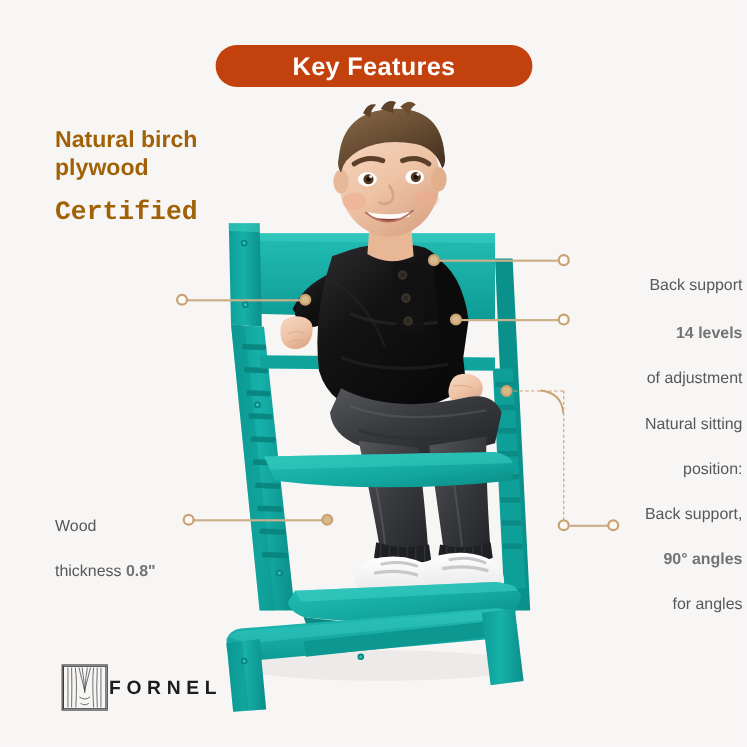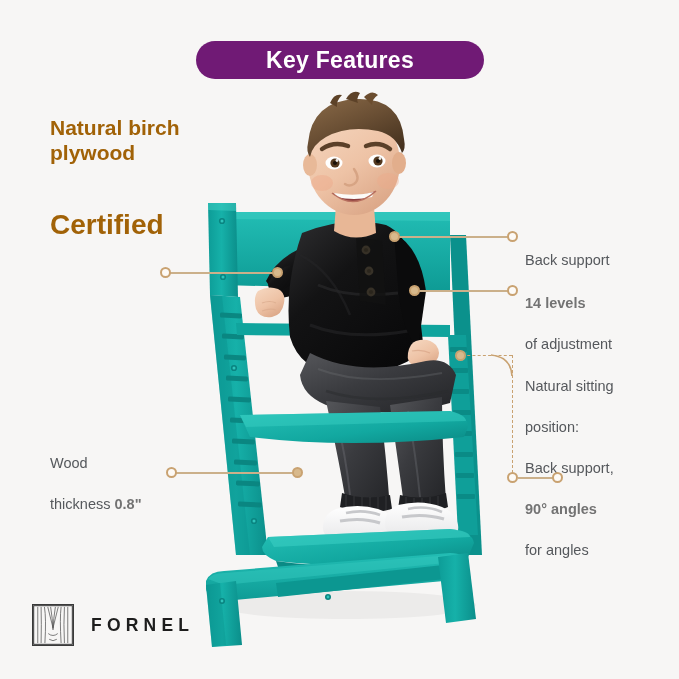--- a/index.html
+++ b/index.html
@@ -9,64 +9,64 @@
     font-family:"Liberation Sans", sans-serif;
     overflow:hidden;
     position:relative;
     color:#4a4a4a;
   }
   #stage{position:absolute;inset:0;width:679px;height:679px;}
 
   
   .badge{
     position:absolute; left:196px; top:41px; width:288px; height:38px;
-    background:#701a75; border-radius:19px;
+    background:#c2410c; border-radius:19px;
     display:flex; align-items:center; justify-content:center;
     color:#ffffff; font-size:23px; font-weight:bold; letter-spacing:.3px;
   }
 
   
   .headline{
     position:absolute; color:#a16207; font-weight:bold; line-height:1.18;
   }
   .headline.h1{ left:50px; top:116px; width:200px; font-size:21px; }
-  .headline.h2{ left:50px; top:208px; font-size:28px; }
+  .headline.h2{ left:50px; top:180px; font-size:24px;font-family:Liberation Mono, monospace; }
 
   
   .anno{
     position:absolute; font-size:14.5px; line-height:1.42; color:#55585c;
     white-space:pre-line;
   }
-  .anno.right{ text-align:left; }
+  .anno.right{ text-align:right; }
   .anno.left{ text-align:left; }
   .anno b{ color:#737373; font-weight:bold; }
   .anno .plain{ color:#55585c; font-weight:normal; }
 
   #a-holds{ left:50px; top:258px; width:180px; }
-  #a-thick{ left:50px; top:432px; width:190px; }
+  #a-thick{ left:50px; top:448px; width:190px; }
   #a-back{  left:525px; top:229px; width:150px; }
   #a-levels{left:525px; top:272px; width:150px; }
   #a-comfort{left:525px; top:355px; width:150px; }
   #a-foot{  left:568px; top:468px; width:110px; }
 
   
   .conn{ position:absolute; height:1.6px; background:#cbb08a; }
   .dot{
     position:absolute; width:11px; height:11px; border-radius:50%;
     background:#fdfaf6; border:2.4px solid #c9a271; box-sizing:border-box;
   }
   .dot.filled{ background:#d8b98c; }
 
   
   .dash-h{ position:absolute; border-top:1.6px dashed #c9a271; }
   .dash-v{ position:absolute; border-left:1.6px dashed #c9a271; }
   .arc{ position:absolute; width:26px;height:26px; }
 
   
-  .logo-wrap{position:absolute; left:32px; top:604px; display:flex; align-items:center; gap:17px;}
+  .logo-wrap{position:absolute; left:56px; top:604px; display:flex; align-items:center; gap:1px;}
   .logo-mark{width:42px;height:42px;border:1.3px solid #3a3a3a;box-sizing:border-box;}
   .logo-word{font-size:17.5px;letter-spacing:5.2px;color:#1d1d1d;font-weight:bold;}
 
   
   #art{position:absolute; left:150px; top:85px; width:400px; height:570px;}
 </style>
 </head>
 <body>
 
 <div id="stage">

